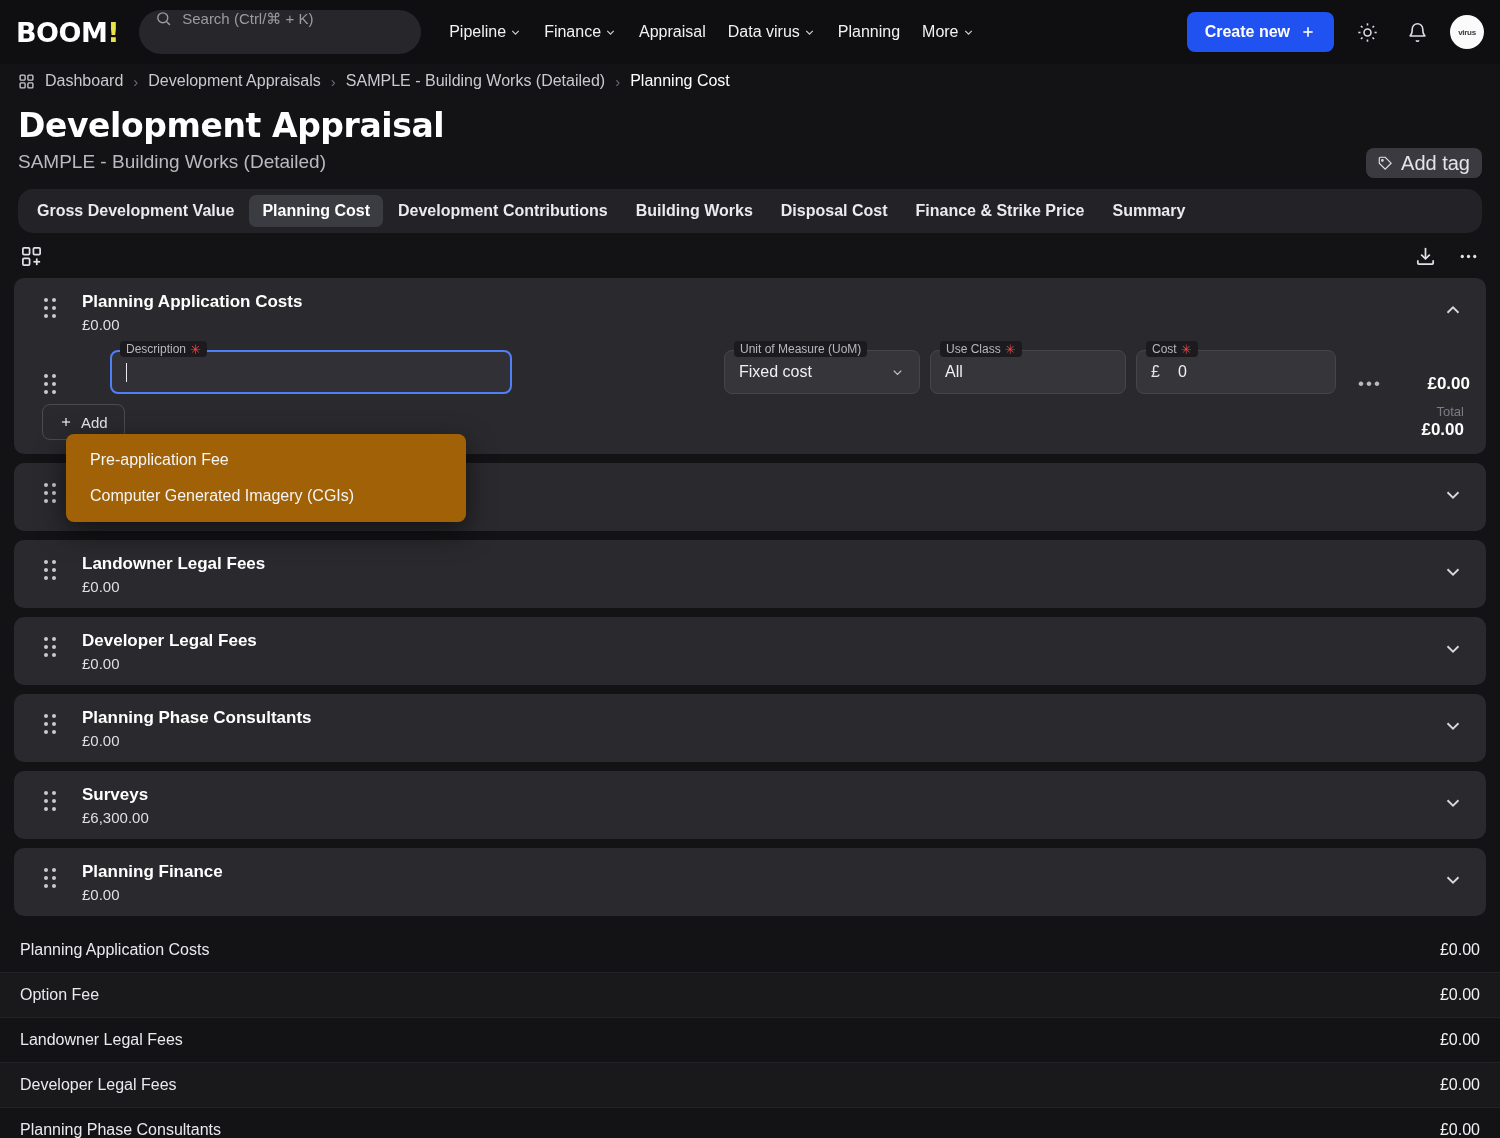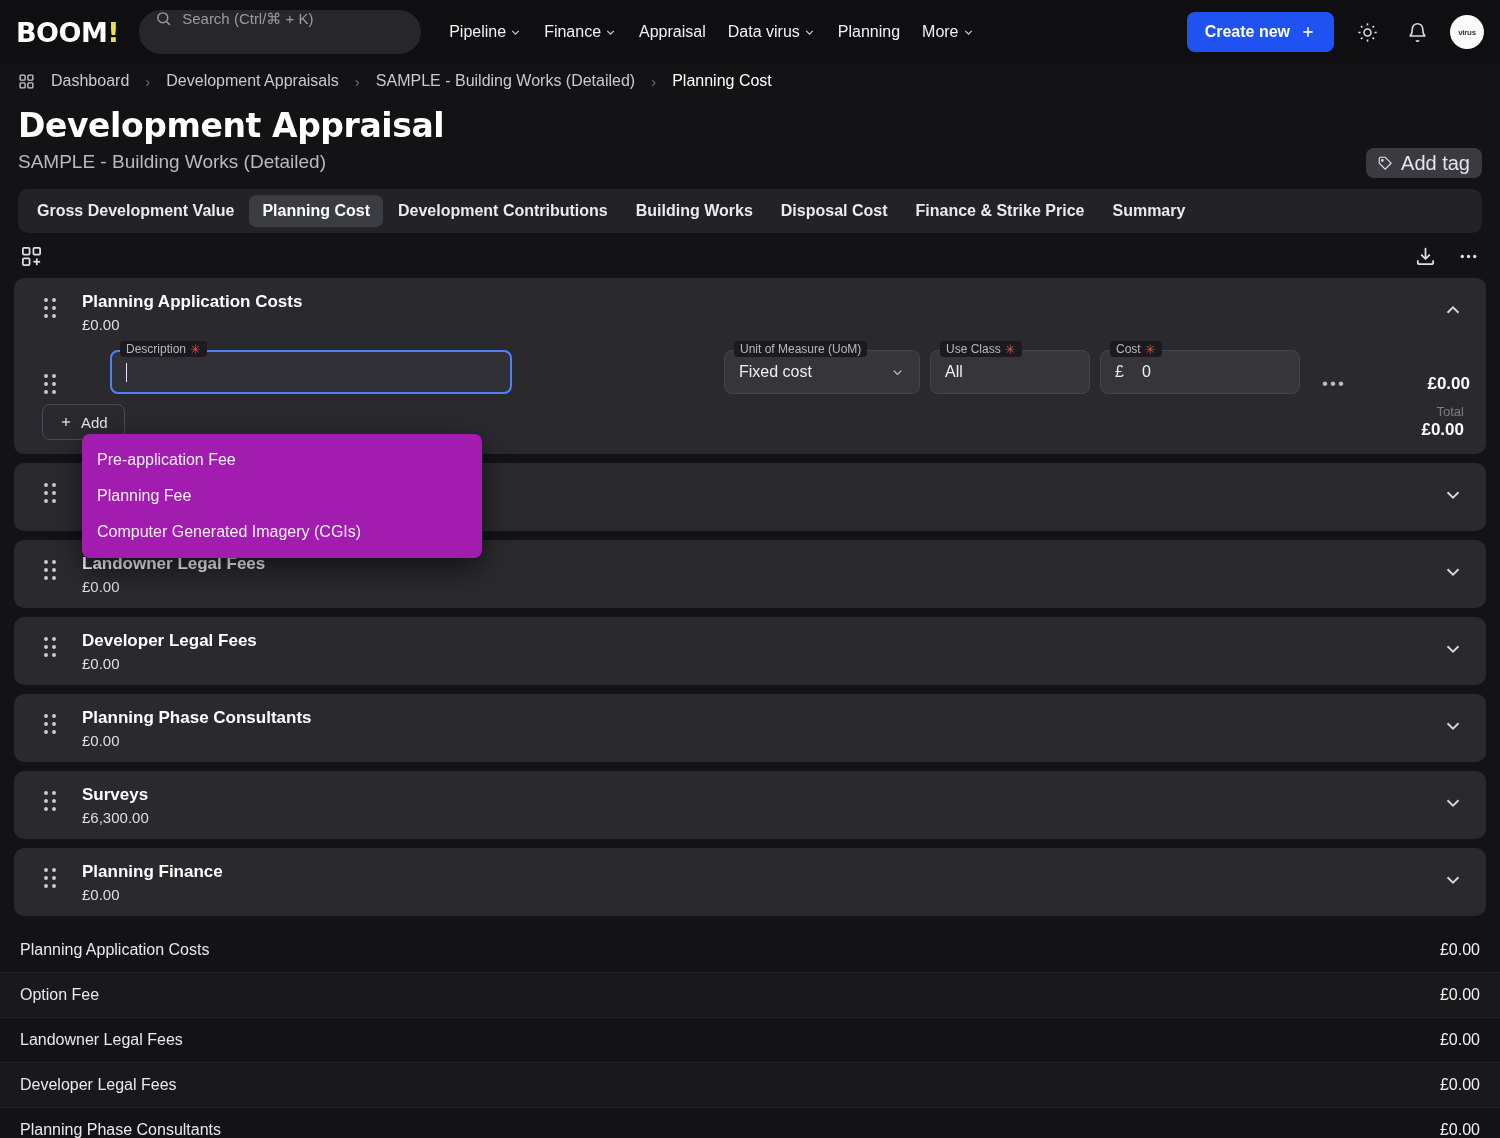--- a/index.html
+++ b/index.html
@@ -48,21 +48,21 @@
   }
   .avatar {
     width: 34px; height: 34px; border-radius: 50%; background: #fbfbfb;
     display: flex; align-items: center; justify-content: center;
     font-size: 8px; font-weight: 700; color: #3a3a3a; cursor: pointer;
     letter-spacing: -0.3px; overflow: hidden;
   }
 
   
   .crumbs {
-    display: flex; align-items: center; gap: 16px;
+    display: flex; align-items: center; gap: 10px;
     padding: 8px 18px 10px; font-size: 16px; background: #131316;
   }
   .crumb { color: #c9c9cf; cursor: pointer; white-space: nowrap; }
   .crumb.last { color: #ffffff; }
   .crumb-sep { color: #6e6e78; font-size: 15px; }
 
   
   .pagehead { padding: 6px 18px 0; position: relative; }
   .page-title {
     font-size: 33px; font-weight: 700; letter-spacing: -0.4px; color: #fff;
@@ -71,21 +71,21 @@
   .page-sub { font-size: 19px; color: #b9b9c1; margin-top: 6px; }
   .addtag {
     position: absolute; right: 18px; top: 48px;
     display: flex; align-items: center; gap: 8px;
     background: #3a3a40; border-radius: 8px; height: 30px; padding: 0 12px;
     font-size: 20px; color: #e3e3e8; cursor: pointer;
   }
 
   
   .tabsbar {
-    margin: 16px 18px 0; background: #232327; border-radius: 10px;
+    margin: 16px 18px 0; background: #232327; border-radius: 15px;
     height: 44px; display: flex; align-items: center; padding: 0 6px; gap: 2px;
   }
   .tab {
     font-size: 16px; font-weight: 600; color: #eaeaef;
     padding: 7px 13px; border-radius: 7px; cursor: pointer; white-space: nowrap;
   }
   .tab.active { background: #3b3b42; color: #ffffff; }
 
   
   .toolbar {
@@ -134,21 +134,21 @@
     height: 44px; background: #35353a; border: 1px solid #45454c;
     border-radius: 8px; display: flex; align-items: center;
     padding: 0 14px; font-size: 16px; color: #f0f0f3; cursor: text;
   }
   .inp.focused { border: 2px solid #4f80f7; background: #303036; }
   .caret {
     display: inline-block; width: 1px; height: 19px; background: #e9e9ee;
   }
   .desc-field { width: 402px; margin-left: 28px; }
   .uom-field { width: 196px; margin-left: 212px; }
-  .useclass-field { width: 160px; margin-left: 10px; }
+  .useclass-field { width: 196px; margin-left: 10px; }
   .cost-field { width: 200px; margin-left: 10px; }
   .inp.select { justify-content: space-between; }
   .cost-inp { gap: 18px; }
   .cost-cur { color: #e6e6ea; }
   .row-dots {
     margin-left: 22px; margin-top: 14px; color: #b9b9c0;
     letter-spacing: 2px; font-size: 17px; cursor: pointer;
   }
   .row-amt {
     margin-left: auto; margin-top: 12px; font-size: 17px;
@@ -160,22 +160,22 @@
     border: 1px solid #4a4a52; font-size: 15px; color: #e4e4ea; cursor: pointer;
   }
   .totalbox {
     position: absolute; right: 22px; bottom: 14px; text-align: right;
   }
   .total-lbl { font-size: 13px; color: #7c7c86; }
   .total-val { font-size: 17px; font-weight: 700; color: #ffffff; margin-top: 1px; }
 
   
   .dropdown {
-    position: absolute; left: 82px; top: 434px; width: 400px;
-    background: #a21caf; border-radius: 8px; padding: 8px 3px;
+    position: absolute; left: 66px; top: 434px; width: 400px;
+    background: #a16207; border-radius: 8px; padding: 8px 12px;
     box-shadow: 0 10px 28px rgba(0,0,0,.55); z-index: 25;
   }
   .dd-opt {
     padding: 9px 12px; font-size: 16px; color: #f4f4f7; cursor: pointer;
   }
 
   
   .summary { margin-top: 12px; }
   .sum-row {
     display: flex; align-items: center; justify-content: space-between;
@@ -581,17 +581,16 @@
       <span class="sum-val">£0.00</span>
     </div>
     <div class="sum-row">
       <span>Planning Phase Consultants</span>
       <span class="sum-val">£0.00</span>
     </div>
   </div>
 
   <div class="dropdown">
     <div class="dd-opt">Pre-application Fee</div>
-    <div class="dd-opt">Planning Fee</div>
     <div class="dd-opt">Computer Generated Imagery (CGIs)</div>
   </div>
 
 </div>
 
 </body></html>

